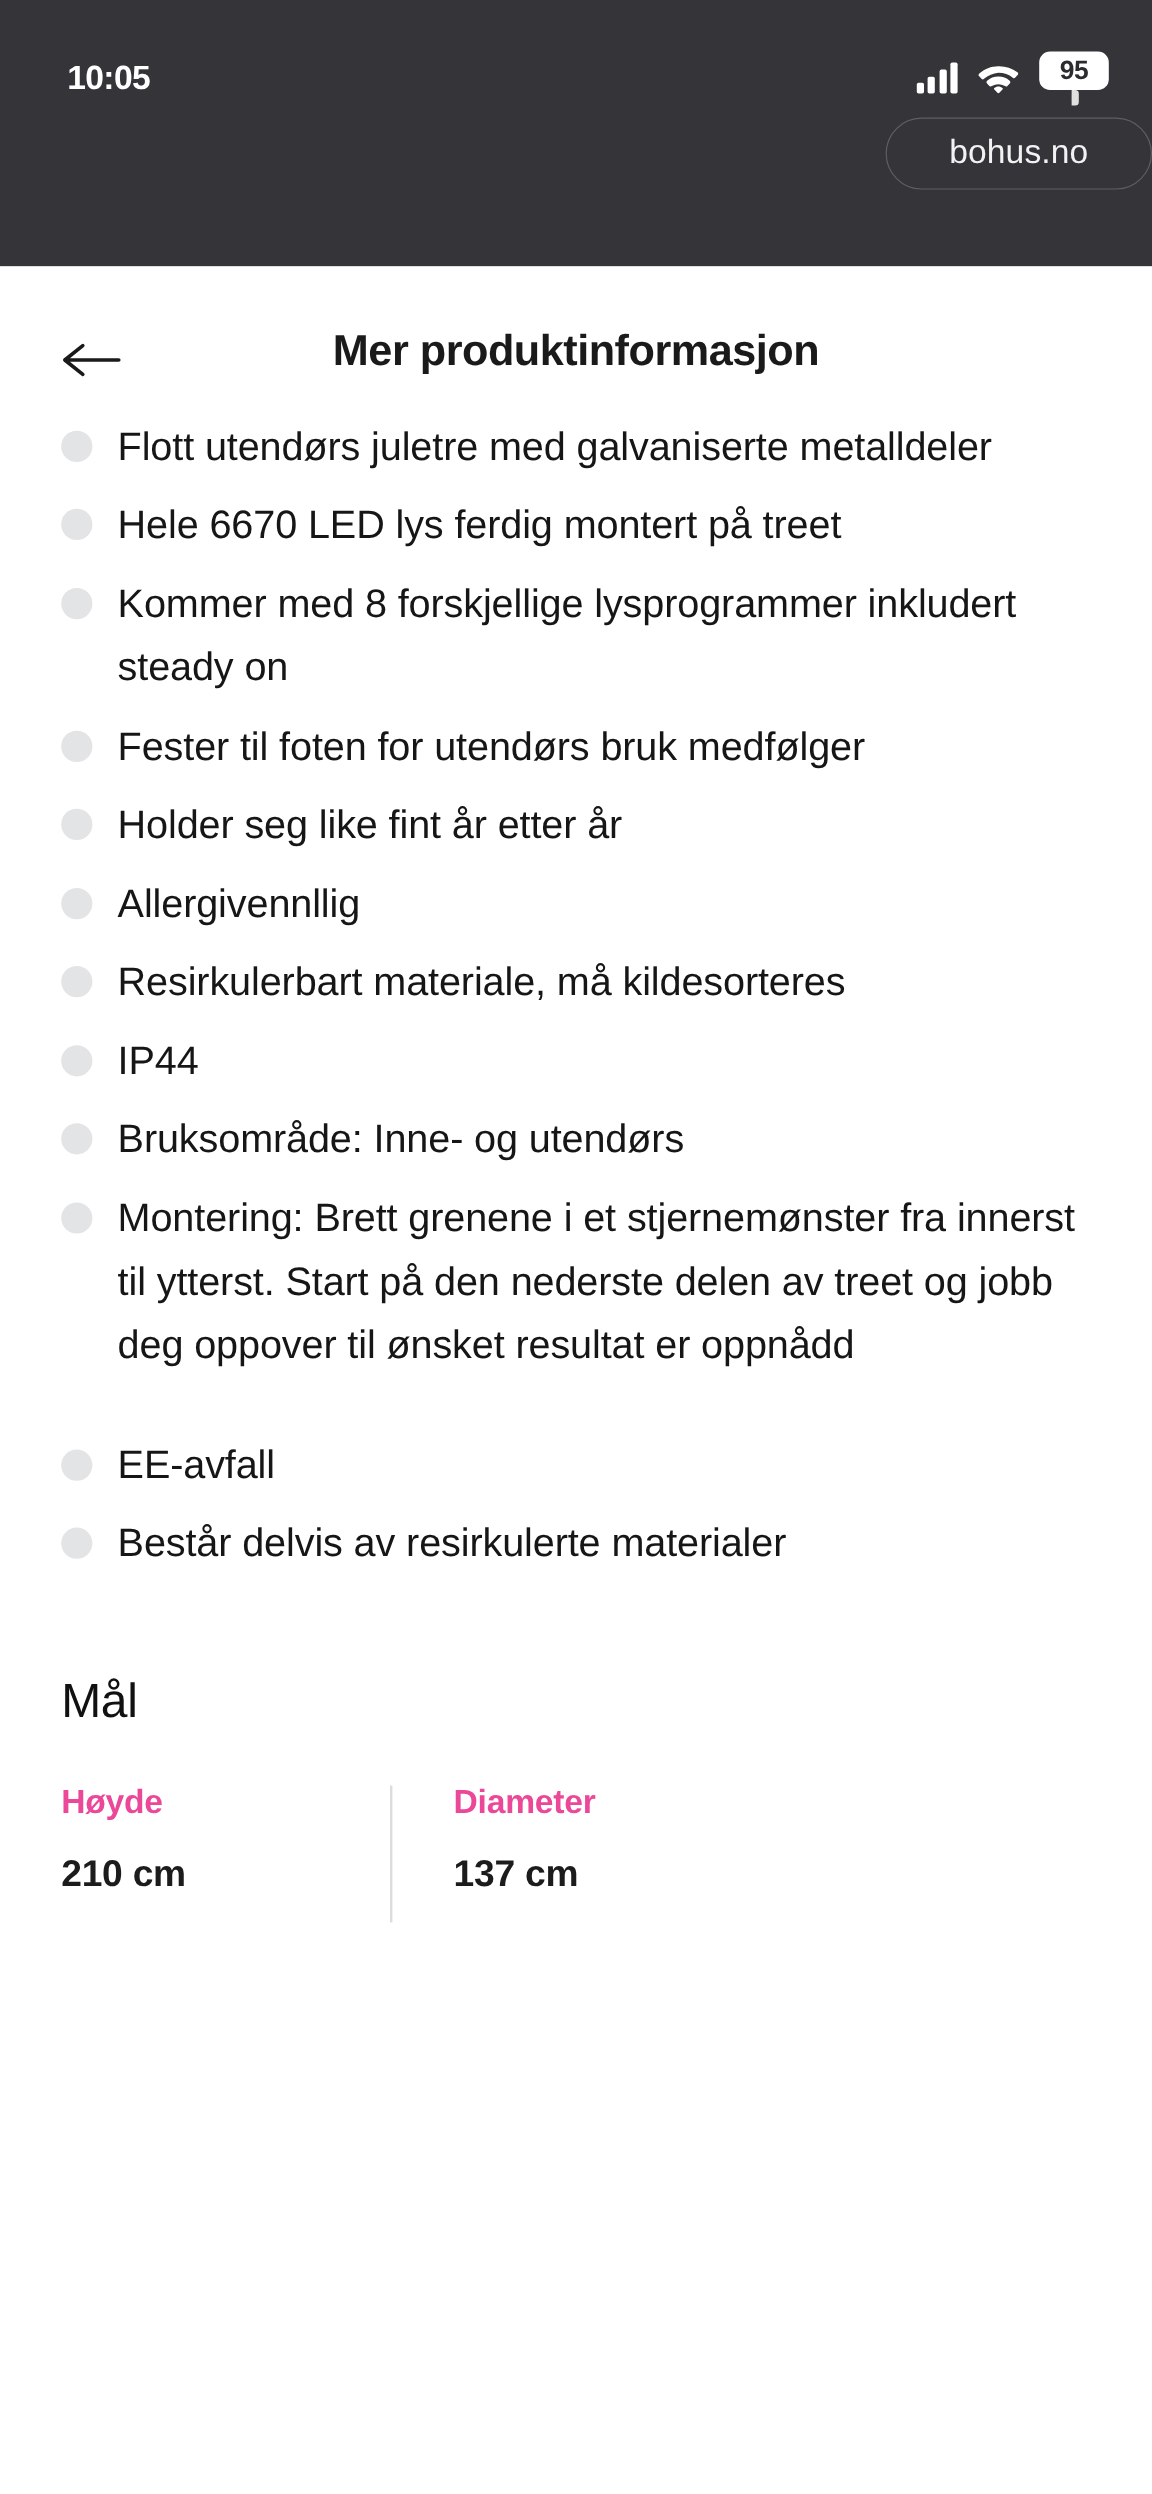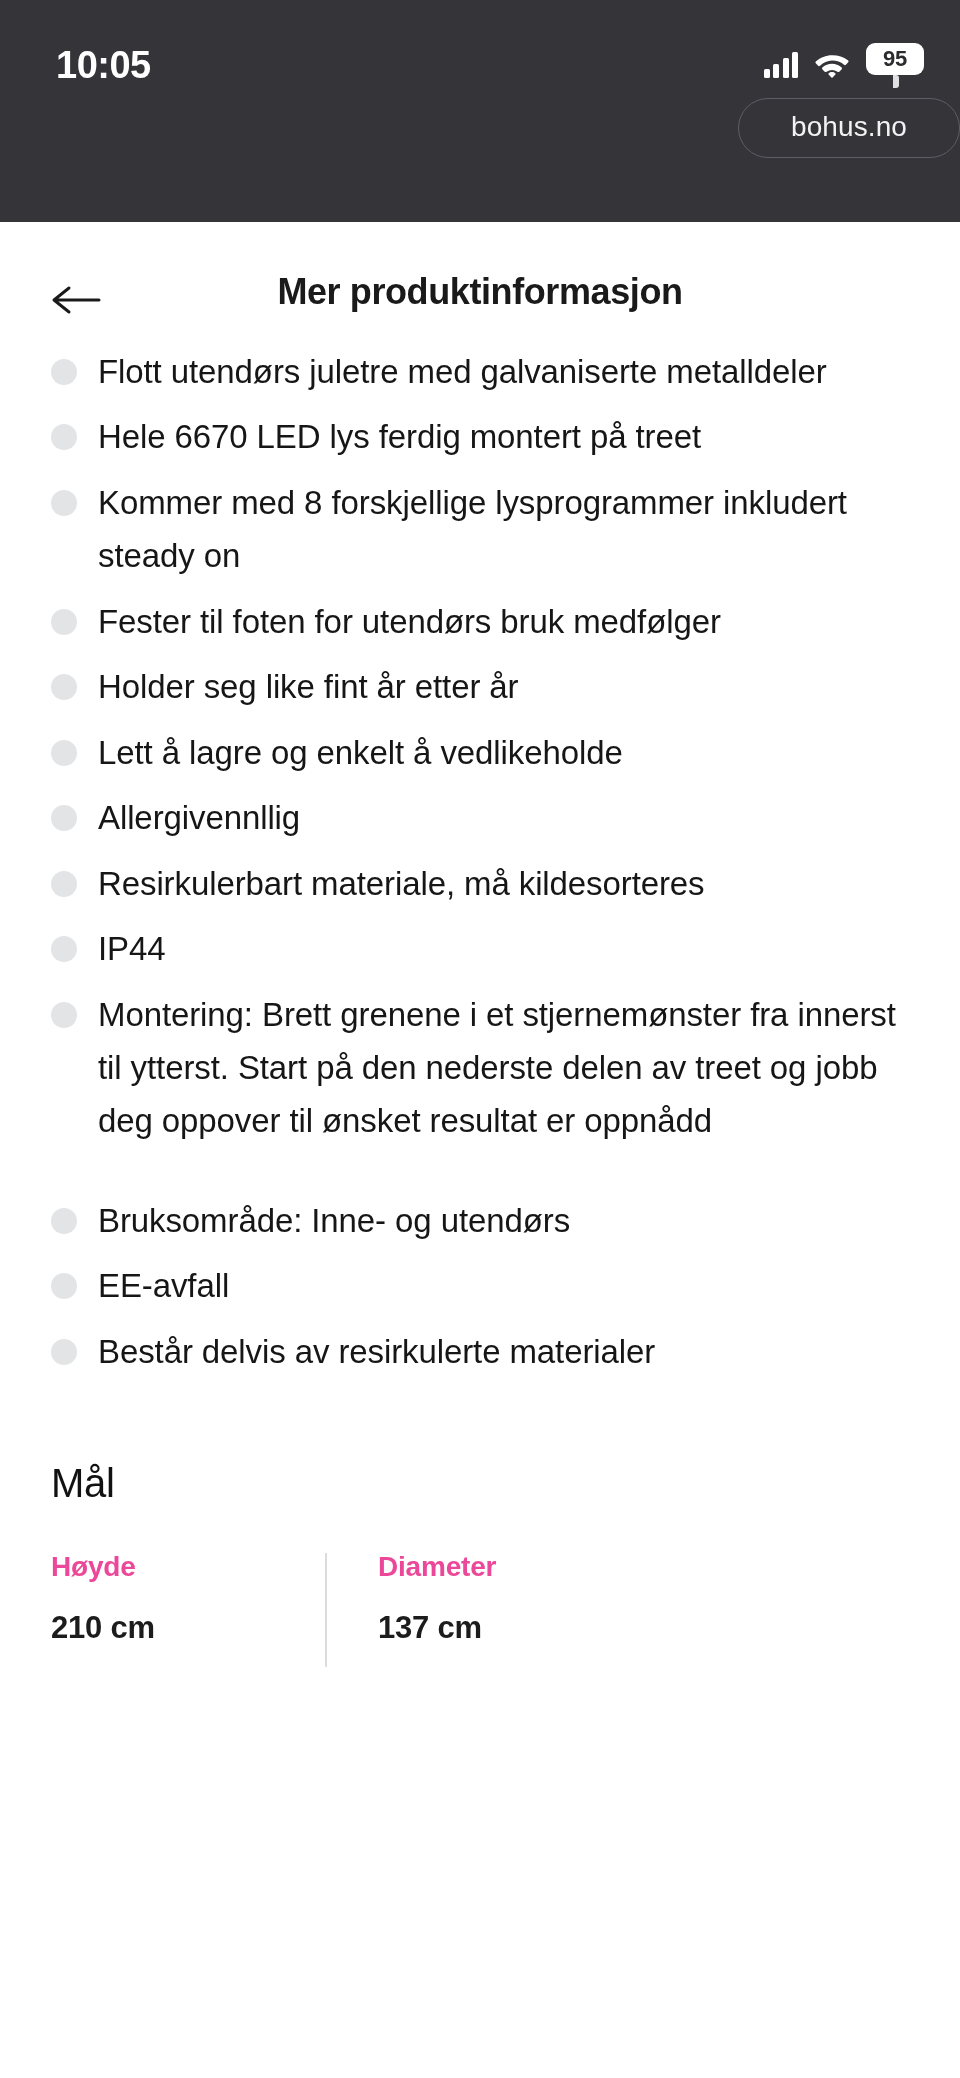--- a/index.html
+++ b/index.html
@@ -28,21 +28,21 @@
   .statusbar {
     display: flex;
     align-items: center;
     justify-content: space-between;
     padding: 38px 36px 0 56px;
     height: 92px;
   }
 
   .clock {
     color: #ffffff;
-    font-size: 38px;
+    font-size: 28px;
     font-weight: 700;
     letter-spacing: -0.5px;
     line-height: 1;
     text-align: right;
   }
 
   .status-icons {
     display: flex;
     align-items: center;
     gap: 17px;
@@ -303,41 +303,37 @@
       <li class="feature-item">
         <span class="bullet-dot"></span>
         <span class="feature-text">Fester til foten for utendørs bruk medfølger</span>
       </li>
       <li class="feature-item">
         <span class="bullet-dot"></span>
         <span class="feature-text">Holder seg like fint år etter år</span>
       </li>
       <li class="feature-item">
         <span class="bullet-dot"></span>
-        <span class="feature-text">Lett å lagre og enkelt å vedlikeholde</span>
-      </li>
-      <li class="feature-item">
-        <span class="bullet-dot"></span>
         <span class="feature-text">Allergivennllig</span>
       </li>
       <li class="feature-item">
         <span class="bullet-dot"></span>
         <span class="feature-text">Resirkulerbart materiale, må kildesorteres</span>
       </li>
       <li class="feature-item">
         <span class="bullet-dot"></span>
         <span class="feature-text">IP44</span>
       </li>
+      <li class="feature-item">
+        <span class="bullet-dot"></span>
+        <span class="feature-text">Bruksområde: Inne- og utendørs</span>
+      </li>
       <li class="feature-item spaced-after">
         <span class="bullet-dot"></span>
         <span class="feature-text">Montering: Brett grenene i et stjernemønster fra innerst til ytterst. Start på den nederste delen av treet og jobb deg oppover til ønsket resultat er oppnådd</span>
-      </li>
-      <li class="feature-item">
-        <span class="bullet-dot"></span>
-        <span class="feature-text">Bruksområde: Inne- og utendørs</span>
       </li>
       <li class="feature-item">
         <span class="bullet-dot"></span>
         <span class="feature-text">EE-avfall</span>
       </li>
       <li class="feature-item">
         <span class="bullet-dot"></span>
         <span class="feature-text">Består delvis av resirkulerte materialer</span>
       </li>
     </ul>

